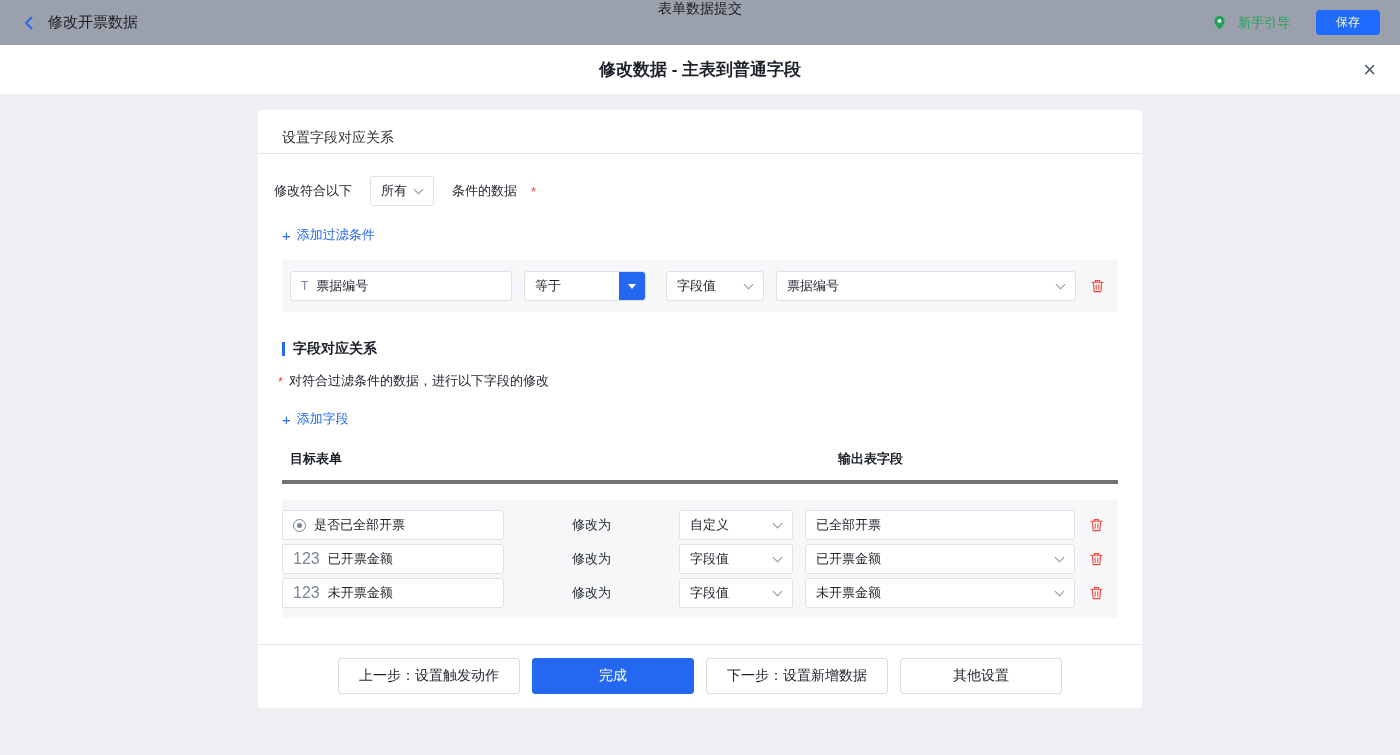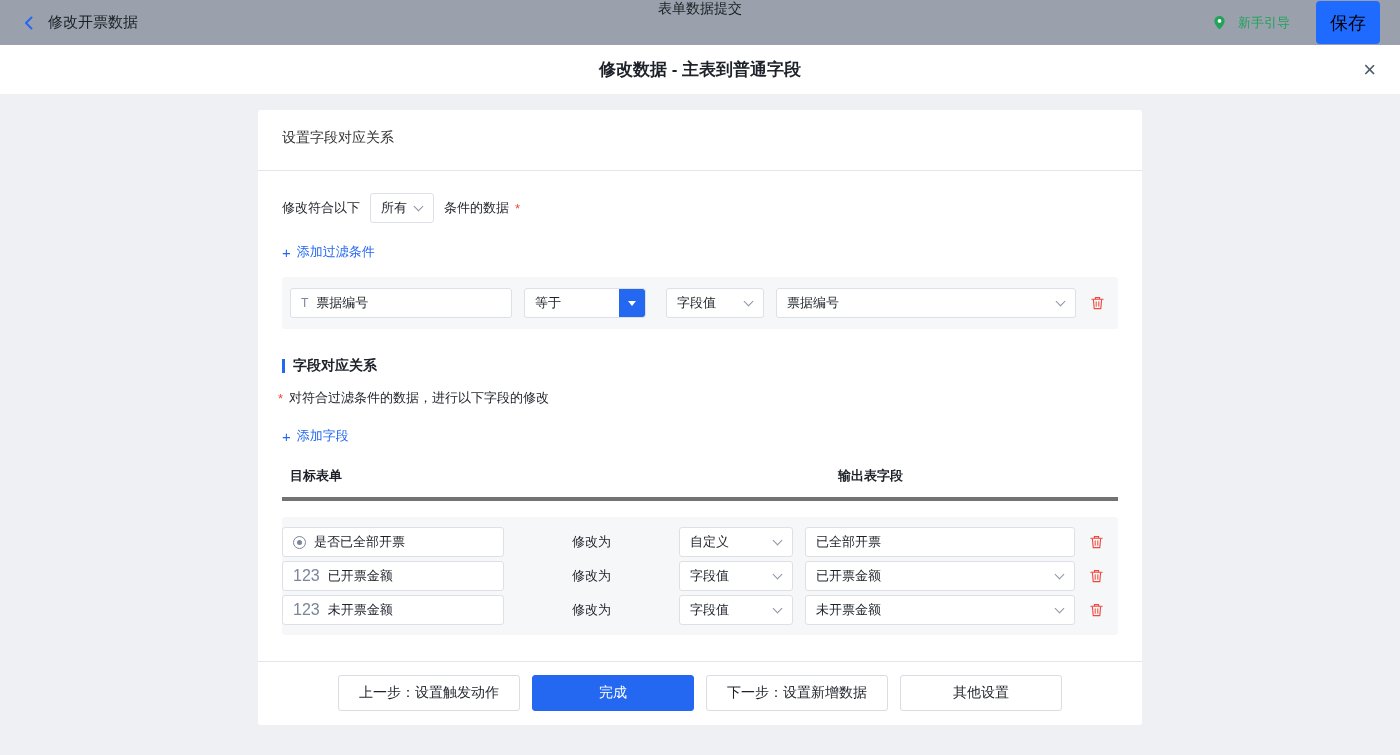--- a/index.html
+++ b/index.html
@@ -7,36 +7,36 @@
   body { font-family:"Liberation Sans","DejaVu Sans",sans-serif; background:#eef0f4; color:#1d2129; }
 
   
   .topbar { height:45px; background:#9aa1ad; display:flex; padding:0 20px; position:relative; }
   .topbar-left { display:flex; align-items:center; gap:10px; }
   .back-btn { display:flex; align-items:center; cursor:pointer; }
   .topbar-left-title { font-size:15px; color:#1c1f23; }
   .topbar-center { position:absolute; left:0; right:0; text-align:center; font-size:14px; color:#1c1f23; pointer-events:none; }
   .topbar-right { margin-left:auto; display:flex; align-items:center; gap:26px; position:relative; z-index:1; }
   .guide { display:flex; align-items:center; gap:12px; color:#21a35a; font-size:13px; cursor:pointer; }
-  .save-btn { background:#1f6bff; color:#000000; font-size:18px; border:none; border-radius:4px; height:43px; width:64px; cursor:pointer; }
+  .save-btn { background:#1f6bff; color:#fef9c3; font-size:12px; border:none; border-radius:4px; height:25px; width:64px; cursor:pointer; }
 
   
   .modal-header { height:50px; background:#fff; display:flex; align-items:center; justify-content:center; position:relative; border-bottom:1px solid #f0f0f0; }
   .modal-title { font-size:17px; font-weight:700; color:#1d2129; }
   .modal-close { position:absolute; right:24px; top:50%; transform:translateY(-50%); font-size:22px; color:#4e5969; cursor:pointer; line-height:1; }
 
   
   .main { height:660px; overflow:hidden; }
   .card { width:884px; margin:15px auto; background:#fff; border-radius:3px; }
-  .card-header { padding:19px 24px 23px; font-size:14px; color:#333; border-bottom:1px solid #e5e6eb; }
+  .card-header { padding:19px 24px 6px; font-size:14px; color:#333; border-bottom:1px solid #e5e6eb; }
 
   .section-title { display:flex; align-items:center; margin:28px 24px 0; font-size:14px; font-weight:700; color:#1d2129; }
   .section-bar { width:3px; height:14px; background:#2468f2; margin-right:8px; }
 
-  .match-row { display:flex; align-items:center; margin:22px 24px 0; font-size:13px; gap:10px; }
+  .match-row { display:flex; align-items:center; margin:22px 16px 0; font-size:13px; gap:18px; }
   .required { color:#f0483e; font-size:13px; margin-left:-4px; }
 
   .select, .inputbox { height:30px; background:#fff; border:1px solid #dde0e6; border-radius:3px; display:flex; align-items:center; font-size:13px; color:#1d2129; cursor:pointer; }
   .select .sel-text { padding-left:10px; flex:1; white-space:nowrap; overflow:hidden; }
   .chev { width:7px; height:7px; border-right:1.4px solid #8f959e; border-bottom:1.4px solid #8f959e; transform:rotate(45deg); margin:-3px 11px 0 6px; flex:none; }
   .select-small { width:64px; }
 
   .add-link { display:flex; align-items:center; gap:6px; margin:20px 24px 0; color:#2468f2; font-size:13px; cursor:pointer; width:max-content; }
   .plus { font-size:15px; line-height:1; }
 

